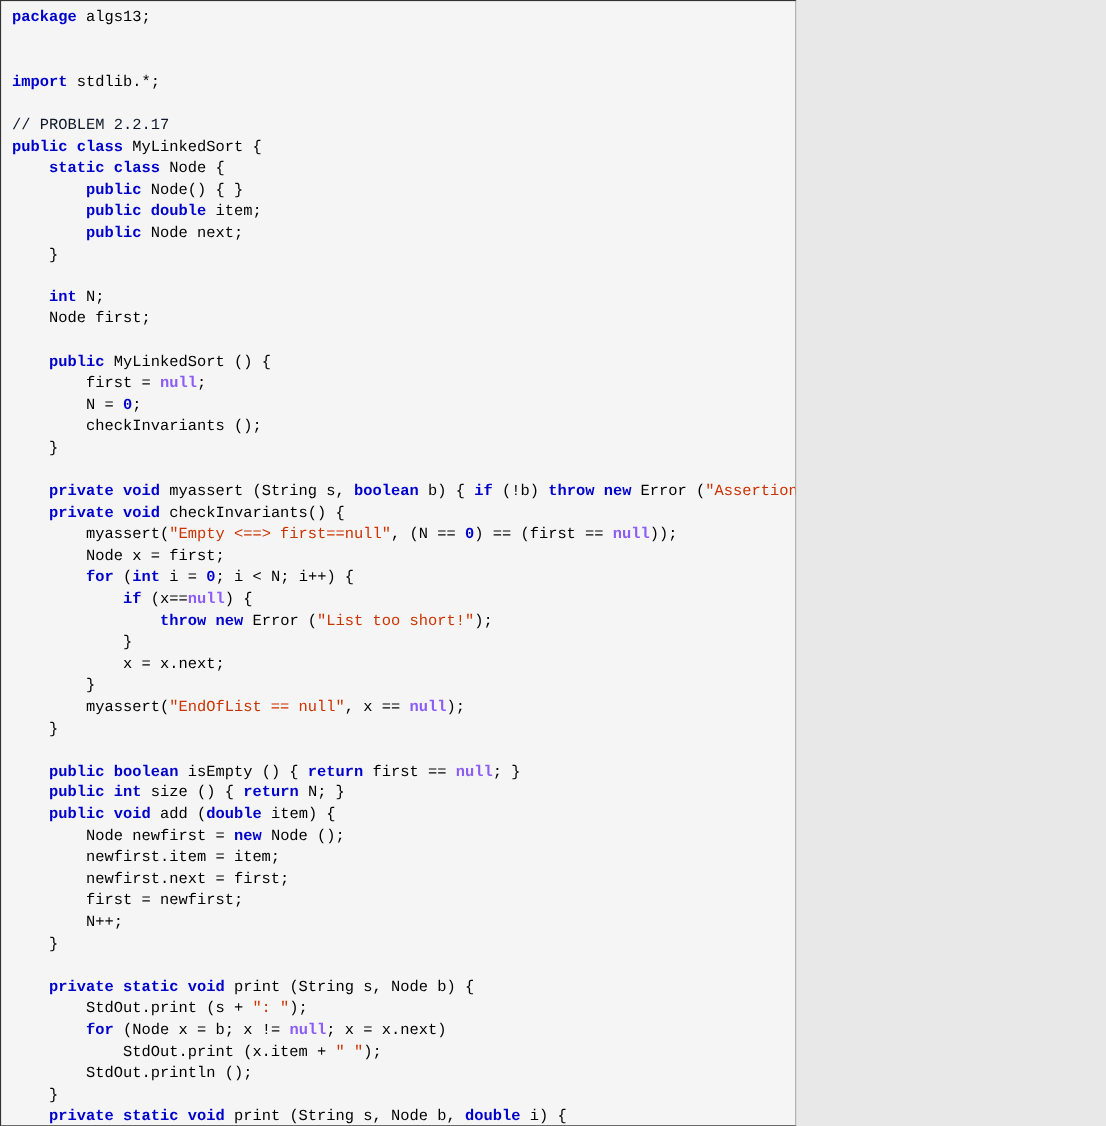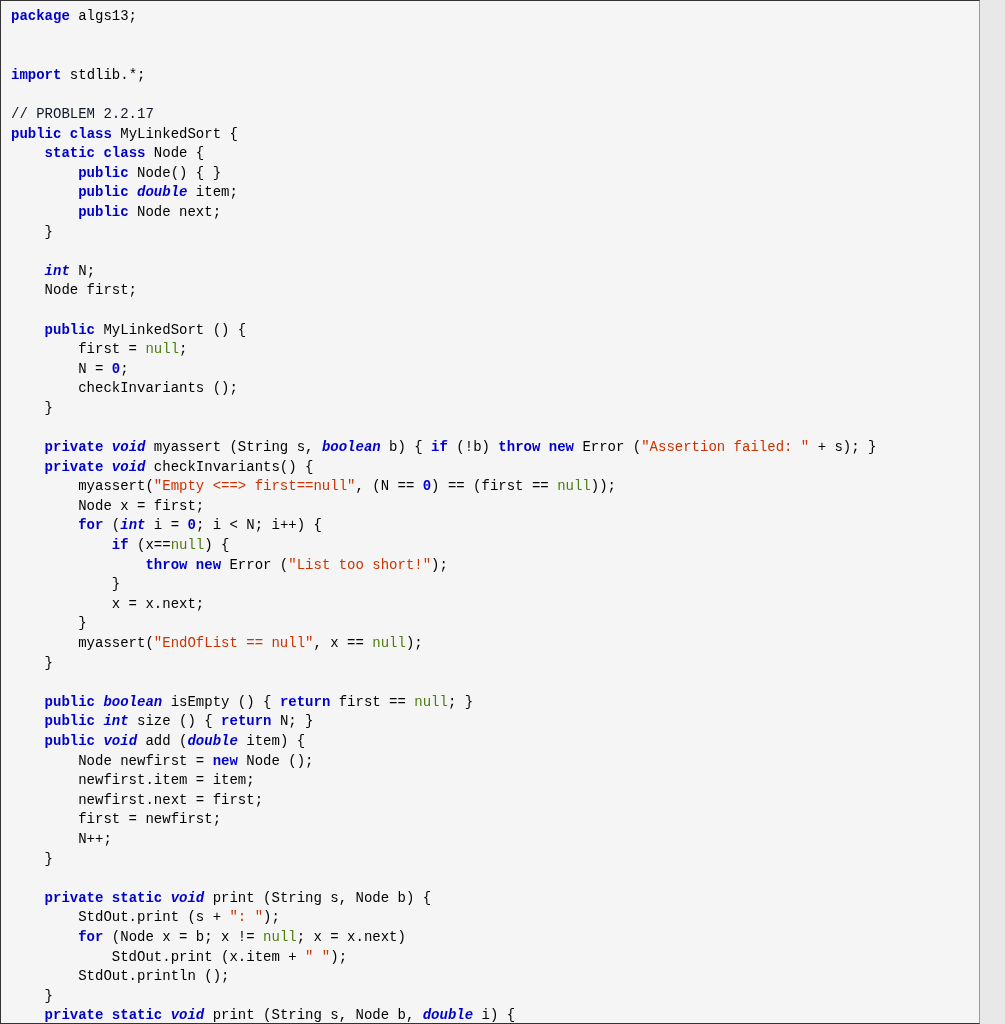--- a/index.html
+++ b/index.html
@@ -8,37 +8,37 @@
     font-family: "Menlo", "Consolas", "Courier New", monospace;
     font-size: 14px;
     line-height: 1.4;
     display: flex;
     width: 1005px;
     height: 1024px;
     overflow: hidden;
   }
   .code-container {
     background: #f5f5f5;
-    width: 980px;
+    width: 724px;
     height: 100%;
     border: 1px solid #333;
     border-right: 1px solid #999;
     overflow: hidden;
     padding: 6px 10px;
     white-space: pre;
   }
   .sidebar {
     flex: 1;
     background: #e8e8e8;
   }
   .code-line { display: block; min-height: 1.4em; }
   .kw { color: #0000cc; font-weight: bold; }
-  .type { color: #0000cc; font-weight: bold; font-style: italic; }
+  .type { color: #0000cc; font-weight: bold; }
   .str { color: #cc3300; }
   .num { color: #0000cc; font-weight: bold; }
   .comment { color: #0f172a; }
-  .lit { color: #4d7c0f; font-weight: normal; }
+  .lit { color: #8b5cf6; font-weight: bold; }
 </style>
 </head>
 <body>
 
 <div class="code-container" id="code-root"><span class="code-line"><span class="kw">package</span><span> algs13;</span></span><span class="code-line">&nbsp;</span><span class="code-line">&nbsp;</span><span class="code-line"><span class="kw">import</span><span> stdlib.*;</span></span><span class="code-line">&nbsp;</span><span class="code-line"><span class="comment">// PROBLEM 2.2.17</span></span><span class="code-line"><span class="kw">public</span><span> </span><span class="kw">class</span><span> MyLinkedSort {</span></span><span class="code-line"><span>    </span><span class="kw">static</span><span> </span><span class="kw">class</span><span> Node {</span></span><span class="code-line"><span>        </span><span class="kw">public</span><span> Node() { }</span></span><span class="code-line"><span>        </span><span class="kw">public</span><span> </span><span class="type">double</span><span> item;</span></span><span class="code-line"><span>        </span><span class="kw">public</span><span> Node next;</span></span><span class="code-line"><span>    }</span></span><span class="code-line">&nbsp;</span><span class="code-line"><span>    </span><span class="type">int</span><span> N;</span></span><span class="code-line"><span>    Node first;</span></span><span class="code-line">&nbsp;</span><span class="code-line"><span>    </span><span class="kw">public</span><span> MyLinkedSort () {</span></span><span class="code-line"><span>        first = </span><span class="lit">null</span><span>;</span></span><span class="code-line"><span>        N = </span><span class="num">0</span><span>;</span></span><span class="code-line"><span>        checkInvariants ();</span></span><span class="code-line"><span>    }</span></span><span class="code-line">&nbsp;</span><span class="code-line"><span>    </span><span class="kw">private</span><span> </span><span class="type">void</span><span> myassert (String s, </span><span class="type">boolean</span><span> b) { </span><span class="kw">if</span><span> (!b) </span><span class="kw">throw</span><span> </span><span class="kw">new</span><span> Error (</span><span class="str">"Assertion failed: "</span><span> + s); }</span></span><span class="code-line"><span>    </span><span class="kw">private</span><span> </span><span class="type">void</span><span> checkInvariants() {</span></span><span class="code-line"><span>        myassert(</span><span class="str">"Empty &lt;==&gt; first==null"</span><span>, (N == </span><span class="num">0</span><span>) == (first == </span><span class="lit">null</span><span>));</span></span><span class="code-line"><span>        Node x = first;</span></span><span class="code-line"><span>        </span><span class="kw">for</span><span> (</span><span class="type">int</span><span> i = </span><span class="num">0</span><span>; i &lt; N; i++) {</span></span><span class="code-line"><span>            </span><span class="kw">if</span><span> (x==</span><span class="lit">null</span><span>) {</span></span><span class="code-line"><span>                </span><span class="kw">throw</span><span> </span><span class="kw">new</span><span> Error (</span><span class="str">"List too short!"</span><span>);</span></span><span class="code-line"><span>            }</span></span><span class="code-line"><span>            x = x.next;</span></span><span class="code-line"><span>        }</span></span><span class="code-line"><span>        myassert(</span><span class="str">"EndOfList == null"</span><span>, x == </span><span class="lit">null</span><span>);</span></span><span class="code-line"><span>    }</span></span><span class="code-line">&nbsp;</span><span class="code-line"><span>    </span><span class="kw">public</span><span> </span><span class="type">boolean</span><span> isEmpty () { </span><span class="kw">return</span><span> first == </span><span class="lit">null</span><span>; }</span></span><span class="code-line"><span>    </span><span class="kw">public</span><span> </span><span class="type">int</span><span> size () { </span><span class="kw">return</span><span> N; }</span></span><span class="code-line"><span>    </span><span class="kw">public</span><span> </span><span class="type">void</span><span> add (</span><span class="type">double</span><span> item) {</span></span><span class="code-line"><span>        Node newfirst = </span><span class="kw">new</span><span> Node ();</span></span><span class="code-line"><span>        newfirst.item = item;</span></span><span class="code-line"><span>        newfirst.next = first;</span></span><span class="code-line"><span>        first = newfirst;</span></span><span class="code-line"><span>        N++;</span></span><span class="code-line"><span>    }</span></span><span class="code-line">&nbsp;</span><span class="code-line"><span>    </span><span class="kw">private</span><span> </span><span class="kw">static</span><span> </span><span class="type">void</span><span> print (String s, Node b) {</span></span><span class="code-line"><span>        StdOut.print (s + </span><span class="str">": "</span><span>);</span></span><span class="code-line"><span>        </span><span class="kw">for</span><span> (Node x = b; x != </span><span class="lit">null</span><span>; x = x.next)</span></span><span class="code-line"><span>            StdOut.print (x.item + </span><span class="str">" "</span><span>);</span></span><span class="code-line"><span>        StdOut.println ();</span></span><span class="code-line"><span>    }</span></span><span class="code-line"><span>    </span><span class="kw">private</span><span> </span><span class="kw">static</span><span> </span><span class="type">void</span><span> print (String s, Node b, </span><span class="type">double</span><span> i) {</span></span></div>
 <div class="sidebar"></div>
 
 </body></html>

